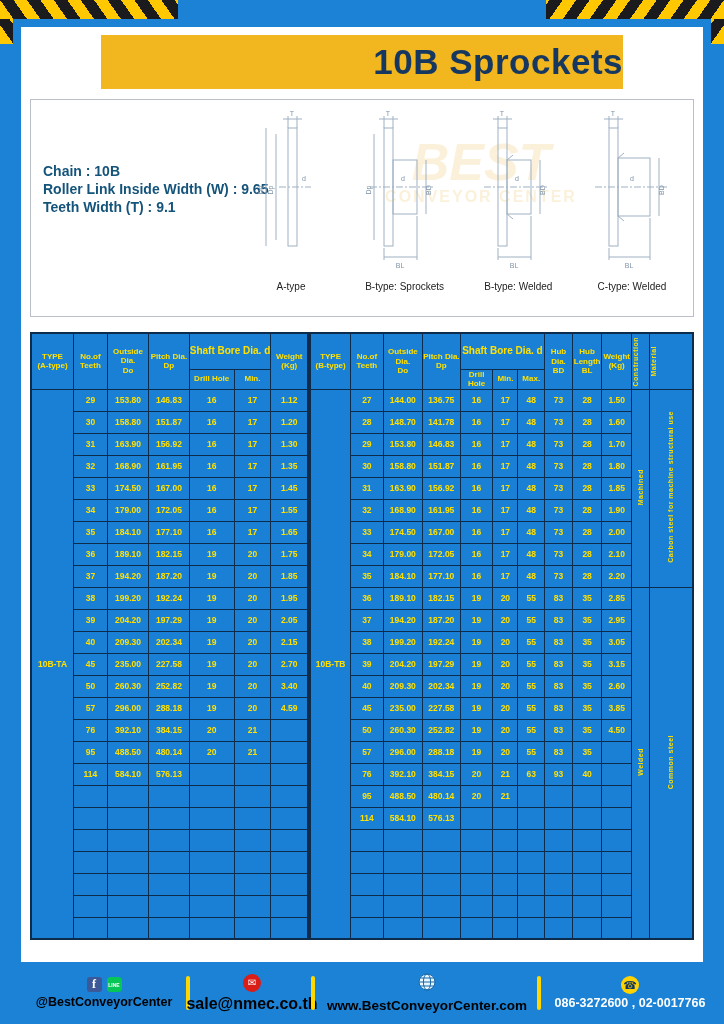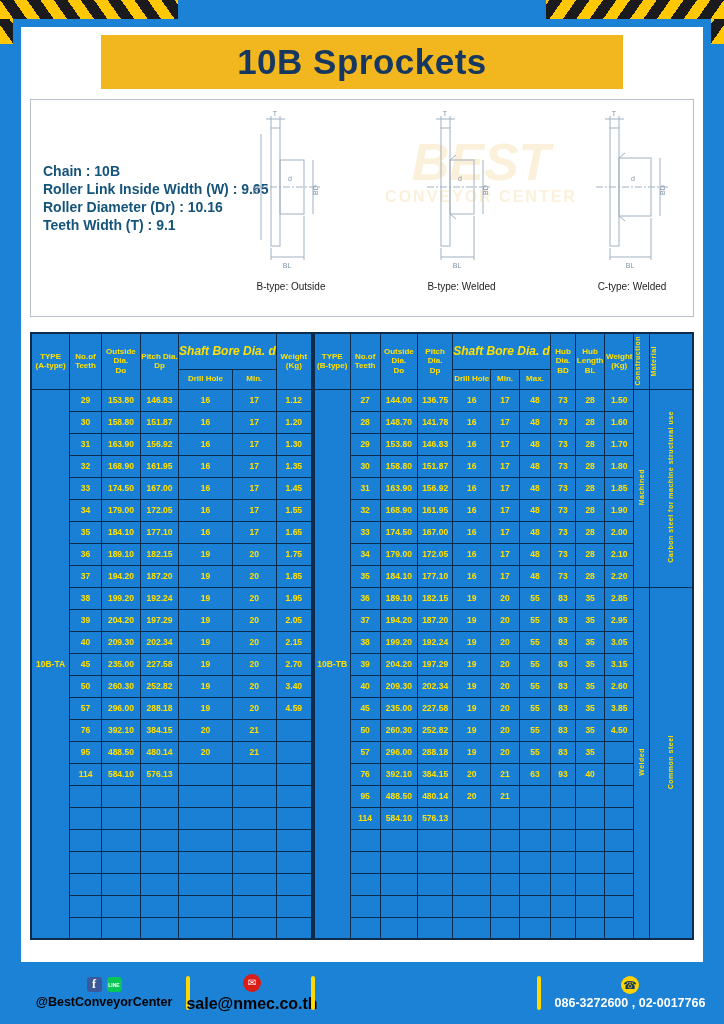--- a/index.html
+++ b/index.html
@@ -17,21 +17,21 @@
   .hz-tl2 { top:19px; left:0; width:13px; height:25px; }
   .hz-tr { top:0; right:0; width:178px; height:19px; }
   .hz-tr2 { top:19px; right:0; width:13px; height:25px; }
 
   .page {
     position:absolute; left:21px; right:21px; top:27px; bottom:62px;
     background:#ffffff;
   }
   .title-band {
     position:absolute; left:80px; right:80px; top:8px; height:54px;
-    background:#F2B61F; display:flex; align-items:center; justify-content:center;
+    background:#F2B61F; display:flex; align-items:center; justify-content:flex-end;
   }
   .title-band span {
     font-size:35px; font-weight:bold; color:#16375F; letter-spacing:0.5px;
   }
   .info-panel {
     position:absolute; left:9px; right:9px; top:72px; height:218px;
     border:1px solid #B9BFC6; background:#fff; overflow:hidden;
   }
   .watermark {
     position:absolute; left:300px; top:36px; width:300px; text-align:center;
@@ -60,21 +60,21 @@
     border-collapse:collapse; table-layout:fixed; background:#1A80D6;
     border:2px solid #0D2B4B;
   }
   .spec-table th, .spec-table td {
     border:1.5px solid #0D2B4B; color:#FFE000; font-weight:bold;
     text-align:center; vertical-align:middle; padding:0; overflow:hidden;
   }
   .spec-table thead tr:first-child th { height:36px; }
   .spec-table thead tr:last-child th { height:20px; }
   .spec-table th { font-size:8px; line-height:1.2; }
-  .spec-table th.shaft { font-size:12px; white-space:nowrap;font-style:italic; }
+  .spec-table th.shaft { font-size:10px; white-space:nowrap; }
   .spec-table th span { display:block; }
   .spec-table td { height:22px; font-size:8.5px; }
   .type-cell { font-size:9px; }
   .vert-cell span, .vert-head span {
     display:inline-block; writing-mode:vertical-rl; transform:rotate(180deg);
     font-size:7px; letter-spacing:0.5px; line-height:1; max-height:100%;
   }
   .vert-head span { font-size:7px; }
 
   .footer { position:absolute; left:0; right:0; bottom:0; height:62px; }
@@ -132,26 +132,43 @@
 
   <div class="info-panel">
     <div class="watermark">
       <div class="w1">BEST</div>
       <div class="w2">CONVEYOR CENTER</div>
     </div>
 
     <div class="specs">
       <div class="spec-line">Chain : 10B</div>
       <div class="spec-line">Roller Link Inside Width (W) : 9.65</div>
-      <div class="spec-line">Roller Diameter (Dr) : 10.16</div>
       <div class="spec-line">Teeth Width (T) : 9.1</div>
     </div>
 
     <div class="diagrams">
 
+      <figure>
+        <svg viewBox="0 0 105 168">
+          <g stroke="#9FB0C2" fill="none" stroke-width="1">
+            <rect x="49" y="20" width="9" height="118"></rect>
+            <line x1="49" y1="8" x2="49" y2="20"></line>
+              <line x1="58" y1="8" x2="58" y2="20"></line>
+            <line x1="44" y1="11" x2="63" y2="11"></line>
+            <line x1="27" y1="20" x2="27" y2="138"></line>
+            <line x1="37" y1="26" x2="37" y2="132"></line>
+            <line x1="40" y1="79" x2="72" y2="79" stroke-dasharray="7 2 2 2"></line>
+          </g>
+          <text x="53" y="8" class="dim">T</text>
+          <text x="24" y="82" transform="rotate(-90 24 82)" class="dim">Do</text>
+          <text x="34" y="82" transform="rotate(-90 34 82)" class="dim">Dp</text>
+          <text x="65" y="73" class="dim">d</text>
+        </svg>
+        <figcaption>A-type</figcaption>
+      </figure>
 
       <figure>
         <svg viewBox="0 0 105 168">
           <g stroke="#9FB0C2" fill="none" stroke-width="1">
             <rect x="32" y="20" width="9" height="118"></rect>
             <rect x="41" y="52" width="24" height="54"></rect>
             <line x1="32" y1="8" x2="32" y2="20"></line>
               <line x1="41" y1="8" x2="41" y2="20"></line>
             <line x1="27" y1="11" x2="46" y2="11"></line>
             <line x1="22" y1="26" x2="22" y2="132"></line>
@@ -160,21 +177,21 @@
               <line x1="65" y1="108" x2="65" y2="152"></line>
             <line x1="32" y1="149" x2="65" y2="149"></line>
             <line x1="18" y1="79" x2="82" y2="79" stroke-dasharray="7 2 2 2"></line>
           </g>
           <text x="36" y="8" class="dim">T</text>
           <text x="19" y="82" transform="rotate(-90 19 82)" class="dim">Dp</text>
           <text x="51" y="73" class="dim">d</text>
           <text x="79" y="82" transform="rotate(-90 79 82)" class="dim">BD</text>
           <text x="48" y="160" class="dim">BL</text>
         </svg>
-        <figcaption>B-type: Outside</figcaption>
+        <figcaption>B-type: Sprockets</figcaption>
       </figure>
 
       <figure>
         <svg viewBox="0 0 105 168">
           <g stroke="#9FB0C2" fill="none" stroke-width="1">
             <rect x="32" y="20" width="9" height="118"></rect>
             <rect x="41" y="52" width="24" height="54"></rect>
             <path d="M41 52 l6 -5 M41 106 l6 5"></path>
             <line x1="32" y1="8" x2="32" y2="20"></line>
               <line x1="41" y1="8" x2="41" y2="20"></line>
@@ -821,18 +838,30 @@
       <span class="line-icon">LINE</span>
     </div>
     <div class="f-text">@BestConveyorCenter</div>
   </div>
   <div class="f-div f-div1"></div>
   <div class="f-sec f-email">
     <span class="mail-icon">✉</span>
     <div class="f-text">sale@nmec.co.th</div>
   </div>
   <div class="f-div f-div2"></div>
+  <div class="f-sec f-web">
+    <span class="globe-icon">
+      <svg width="18" height="18" viewBox="0 0 18 18">
+        <circle cx="9" cy="9" r="8" fill="#EAF5FF" stroke="#1569A8"></circle>
+        <ellipse cx="9" cy="9" rx="3.6" ry="8" fill="none" stroke="#1569A8"></ellipse>
+        <line x1="1" y1="9" x2="17" y2="9" stroke="#1569A8"></line>
+        <line x1="2.2" y1="5" x2="15.8" y2="5" stroke="#1569A8"></line>
+        <line x1="2.2" y1="13" x2="15.8" y2="13" stroke="#1569A8"></line>
+      </svg>
+    </span>
+    <div class="f-text">www.BestConveyorCenter.com</div>
+  </div>
   <div class="f-div f-div3"></div>
   <div class="f-sec f-phone">
     <span class="phone-icon">☎</span>
     <div class="f-text">086-3272600 , 02-0017766</div>
   </div>
 </div>
 
 </body></html>

